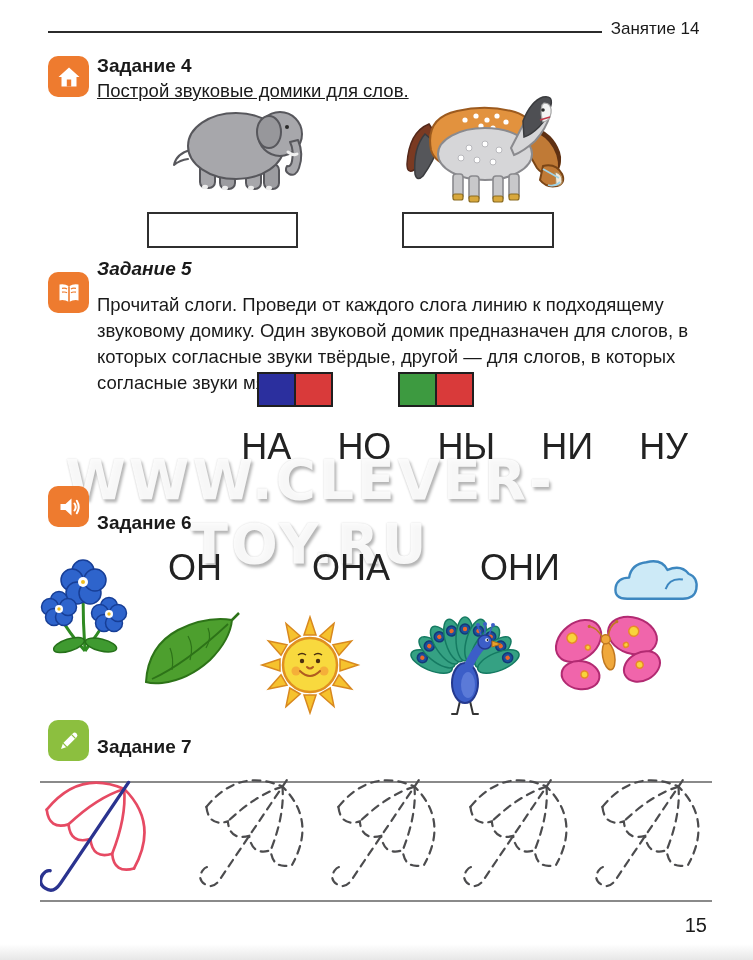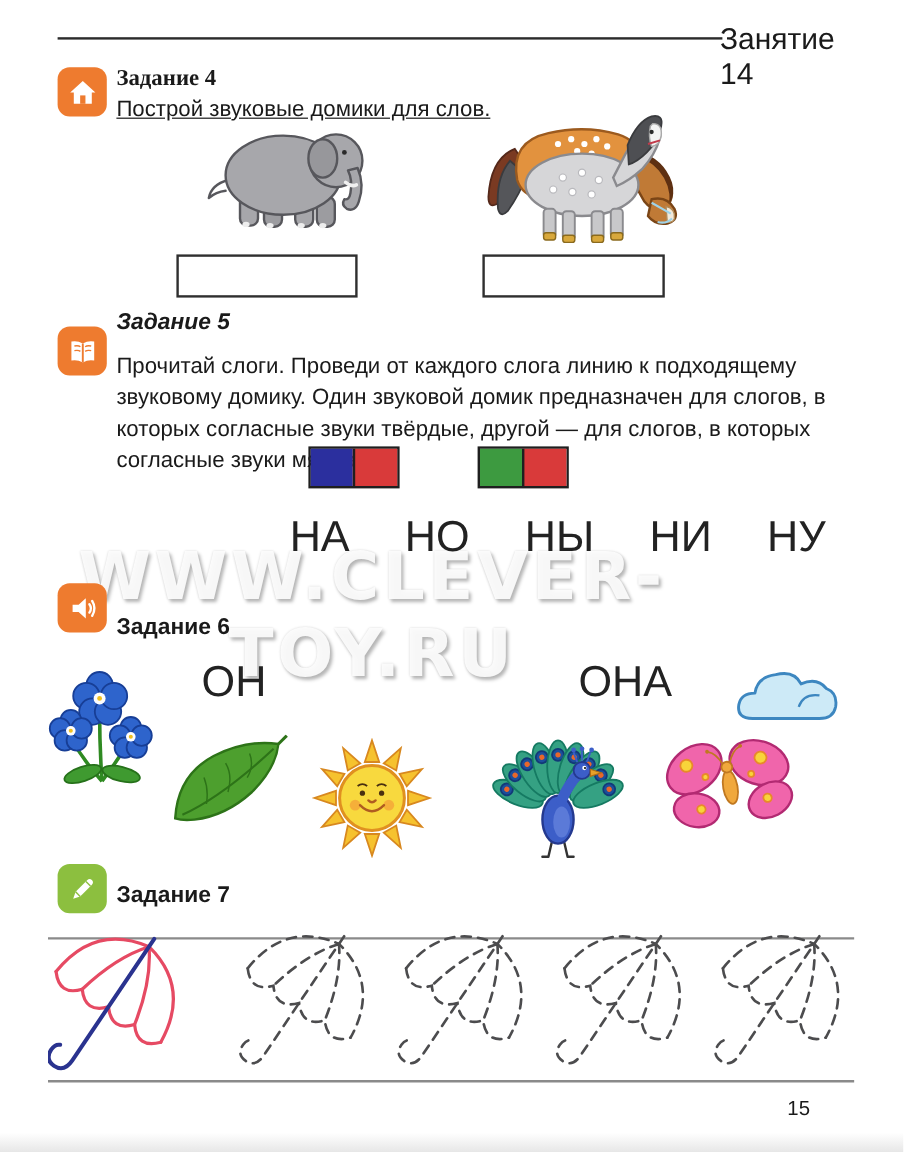--- a/index.html
+++ b/index.html
@@ -2,32 +2,32 @@
 <html><head>
 <meta charset="utf-8">
 <style>
   html,body { margin:0; padding:0; background:#fff; }
   .page {
     position:relative; width:753px; height:960px; background:#ffffff;
     font-family:"Liberation Sans", sans-serif; color:#1a1a1a; overflow:hidden;
   }
   
   .header-rule { position:absolute; left:48px; top:31px; width:554px; height:2px; background:#2b2b2b; }
-  .lesson-label { position:absolute; left:600px; top:19px; width:110px; font-size:25px; text-align:left; }
+  .lesson-label { position:absolute; left:600px; top:19px; width:110px; font-size:17px; text-align:center; }
 
   
   .task-icon { position:absolute; width:41px; height:41px; border-radius:10px;
     display:flex; align-items:center; justify-content:center; }
   .icon-orange { background:#ee7b2f; }
   .icon-green  { background:#8cbf3f; }
   .task-title { position:absolute; font-size:19px; font-weight:bold; white-space:nowrap; }
   .task-instr { position:absolute; font-size:18.5px; line-height:26px; }
 
   #t4-icon { left:48px; top:56px; }
-  #t4-title { left:97px; top:55px;font-family:Liberation Serif, serif; }
+  #t4-title { left:97px; top:55px; }
   #t4-instr { left:97px; top:78px; width:600px;text-decoration:underline; }
   #t5-icon { left:48px; top:272px; }
   #t5-title { left:97px; top:258px;font-style:italic; }
   #t5-instr { left:97px; top:292px; width:610px; }
   #t6-icon { left:48px; top:486px; }
   #t6-title { left:97px; top:512px; }
   #t6-instr { left:97px; top:506px; width:610px; }
   #t7-icon { left:48px; top:720px; }
   #t7-title { left:97px; top:736px; }
   #t7-instr { left:97px; top:740px; width:420px; }
@@ -64,21 +64,21 @@
   .watermark { position:absolute; left:0; top:448px; width:620px; text-align:center; z-index:1;
     font-family:"DejaVu Sans", sans-serif; font-weight:800; font-size:55px; letter-spacing:3px;
     color:rgba(253,253,253,0.92);
     text-shadow:2px 3px 3px #b5b5b5, 0 0 2px #d8d8d8; pointer-events:none; }
 
   .z { z-index:2; }
 
   
   #practice { position:absolute; left:40px; top:772px; }
 
-  .page-number { position:absolute; left:635px; top:914px; width:40px; text-align:right; font-size:17px; }
+  .page-number { position:absolute; left:667px; top:914px; width:40px; text-align:right; font-size:20px; }
   .bottom-shade { position:absolute; left:0; top:944px; width:753px; height:16px;
     background:linear-gradient(to bottom, rgba(120,120,120,0), rgba(120,120,120,0.18)); }
 </style>
 </head>
 <body>
 
 <div class="page">
 
   <div class="watermark">WWW.CLEVER-TOY.RU</div>
 
@@ -195,20 +195,21 @@
       <path d="M4.5 10 H9.5 L15.5 4.5 V21.5 L9.5 16 H4.5 Z" fill="#fff"></path>
       <path d="M18.5 9.5 Q21 13 18.5 16.5" stroke="#fff" stroke-width="2" fill="none" stroke-linecap="round"></path>
       <path d="M20.8 6.8 Q24.6 13 20.8 19.2" stroke="#fff" stroke-width="2" fill="none" stroke-linecap="round"></path>
     </svg>
   </div>
   <div class="task-title z" id="t6-title">Задание 6</div>
 
   <div class="word-row">
     <span>ОН</span>
     <span>ОНА</span>
+    <span>ОНИ</span>
   </div>
 
   <svg class="illus z" id="flowers" width="102" height="102" viewBox="0 0 102 102">
     <g stroke="#2f8a22" stroke-width="3" fill="none">
       <path d="M52 98 Q50 70 50 40"></path>
         <path d="M52 98 Q36 80 26 62"></path>
         <path d="M52 98 Q64 82 74 66"></path>
     </g>
     <ellipse cx="36" cy="92" rx="16" ry="6" transform="rotate(-18 36 92)" fill="#3f9a30" stroke="#26711a" stroke-width="1.5"></ellipse>
     <ellipse cx="68" cy="92" rx="16" ry="6" transform="rotate(14 68 92)" fill="#3f9a30" stroke="#26711a" stroke-width="1.5"></ellipse>

